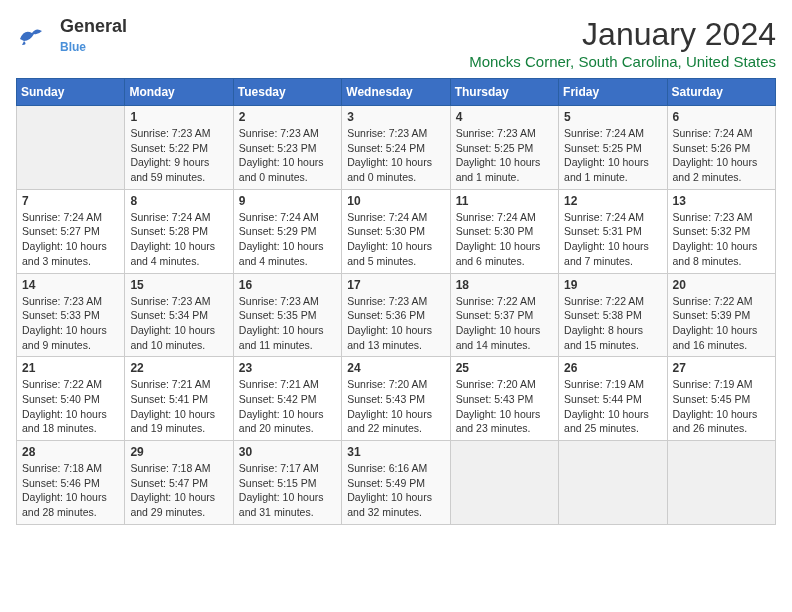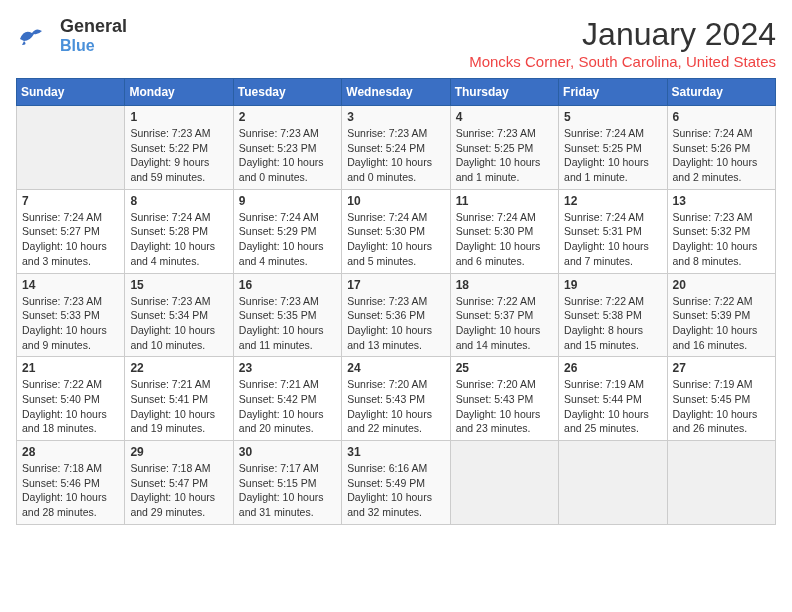--- a/index.html
+++ b/index.html
@@ -28,21 +28,21 @@
     .title-area {
       text-align: right;
     }
     .main-title {
       font-size: 32px;
       font-weight: normal;
       color: #333;
     }
     .subtitle {
       font-size: 15px;
-      color: #ef4444;
+      color: #15803d;
     }
     table {
       width: 100%;
       border-collapse: collapse;
       font-size: 11px;
     }
     thead tr th {
       background-color: #3a6fc4;
       color: #fff;
       padding: 6px 4px;
@@ -84,21 +84,21 @@
 <body>
 
 <div class="header-area">
   <div class="logo">
     <svg class="logo-bird" viewBox="0 0 28 22" xmlns="http://www.w3.org/2000/svg">
       <path d="M4 14 Q8 4 16 8 Q20 2 26 6 Q22 10 18 9 Q14 16 8 16 Z" fill="#3a6fc4"></path>
       <path d="M8 16 Q12 20 6 20 Z" fill="#3a6fc4"></path>
     </svg>
     <div>
       <span style="font-size:18px;font-weight:bold;color:#333;">General</span><br>
-      <span style="font-size:16px;font-weight:bold;color:#4a90d9;">Blue</span>
+      <span style="font-size:12px;font-weight:bold;color:#4a90d9;">Blue</span>
     </div>
   </div>
   <div class="title-area">
     <div class="main-title">January 2024</div>
     <div class="subtitle">Moncks Corner, South Carolina, United States</div>
   </div>
 </div>
 
 <table>
   <thead>

